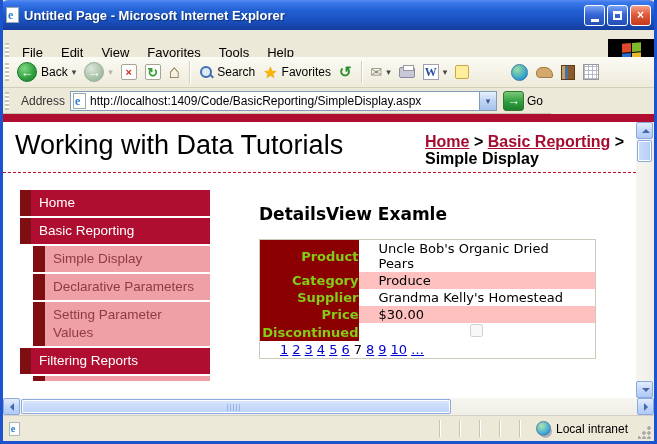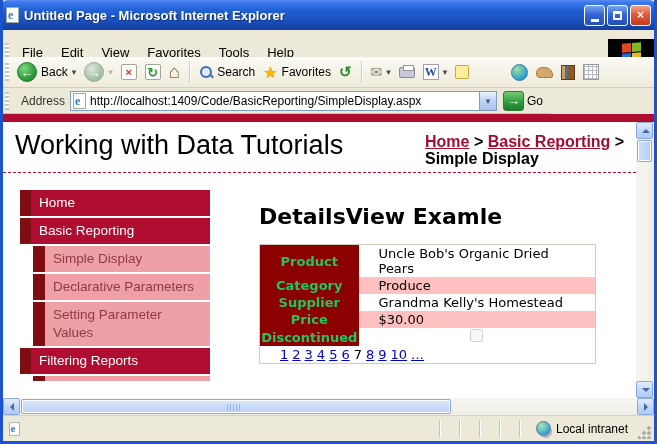--- a/index.html
+++ b/index.html
@@ -92,23 +92,23 @@
 
   
   .sidebar{ position:absolute; left:17px; top:68px; width:190px; }
   .nav-item{ display:block; font-size:13.5px; line-height:18px; padding:4px 8px; margin-bottom:2px; text-decoration:none; }
   .nav-top{ background:#B00E31; color:#fff; border-left:11px solid #7E0E11; }
   .nav-sub{ background:#EF9FA6; color:#8E3B42; border-left:12px solid #7E0E11; margin-left:13px; }
   .nav-partial{ height:5px; padding:0; overflow:hidden; }
 
   
   .main{ position:absolute; left:256px; top:82px; width:345px; font-family:"DejaVu Sans",sans-serif; }
-  .main h2{ font-size:22px; font-weight:bold; color:#000; margin-bottom:15px; font-family:"DejaVu Sans",sans-serif; }
+  .main h2{ font-size:17px; font-weight:bold; color:#000; margin-bottom:15px; font-family:"DejaVu Sans",sans-serif; }
   table.details{ border-collapse:collapse; width:337px; font-size:13px; border:1px solid #CDCABB; background:#fff; }
-  table.details th{ background:#8B0000; color:#22c55e; font-weight:bold; text-align:center; padding:1px 0; width:99px; font-size:13px; }
+  table.details th{ background:#8B0000; color:#84cc16; font-weight:bold; text-align:right; padding:1px 0; width:99px; font-size:13px; }
   table.details td{ padding:1px 20px; color:#000; }
   tr.alt td{ background:#FFC0C0; }
   tr.chk td{ text-align:center; }
   td.pager{ padding:4px 4px; }
   .pager a{ color:#0000CC; text-decoration:underline; margin-right:4px; font-size:13px; }
   .pager .cur{ color:#000; margin-right:4px; font-size:13px; }
 
   
   .vscroll{ position:absolute; left:633px; top:122px; width:18px; height:276px; background:linear-gradient(90deg,#F6F5F0,#EFEEE6); }
   .sbtn{ width:17px; height:17px; margin-left:0; border:1px solid #8CA8DD; border-radius:2px;

